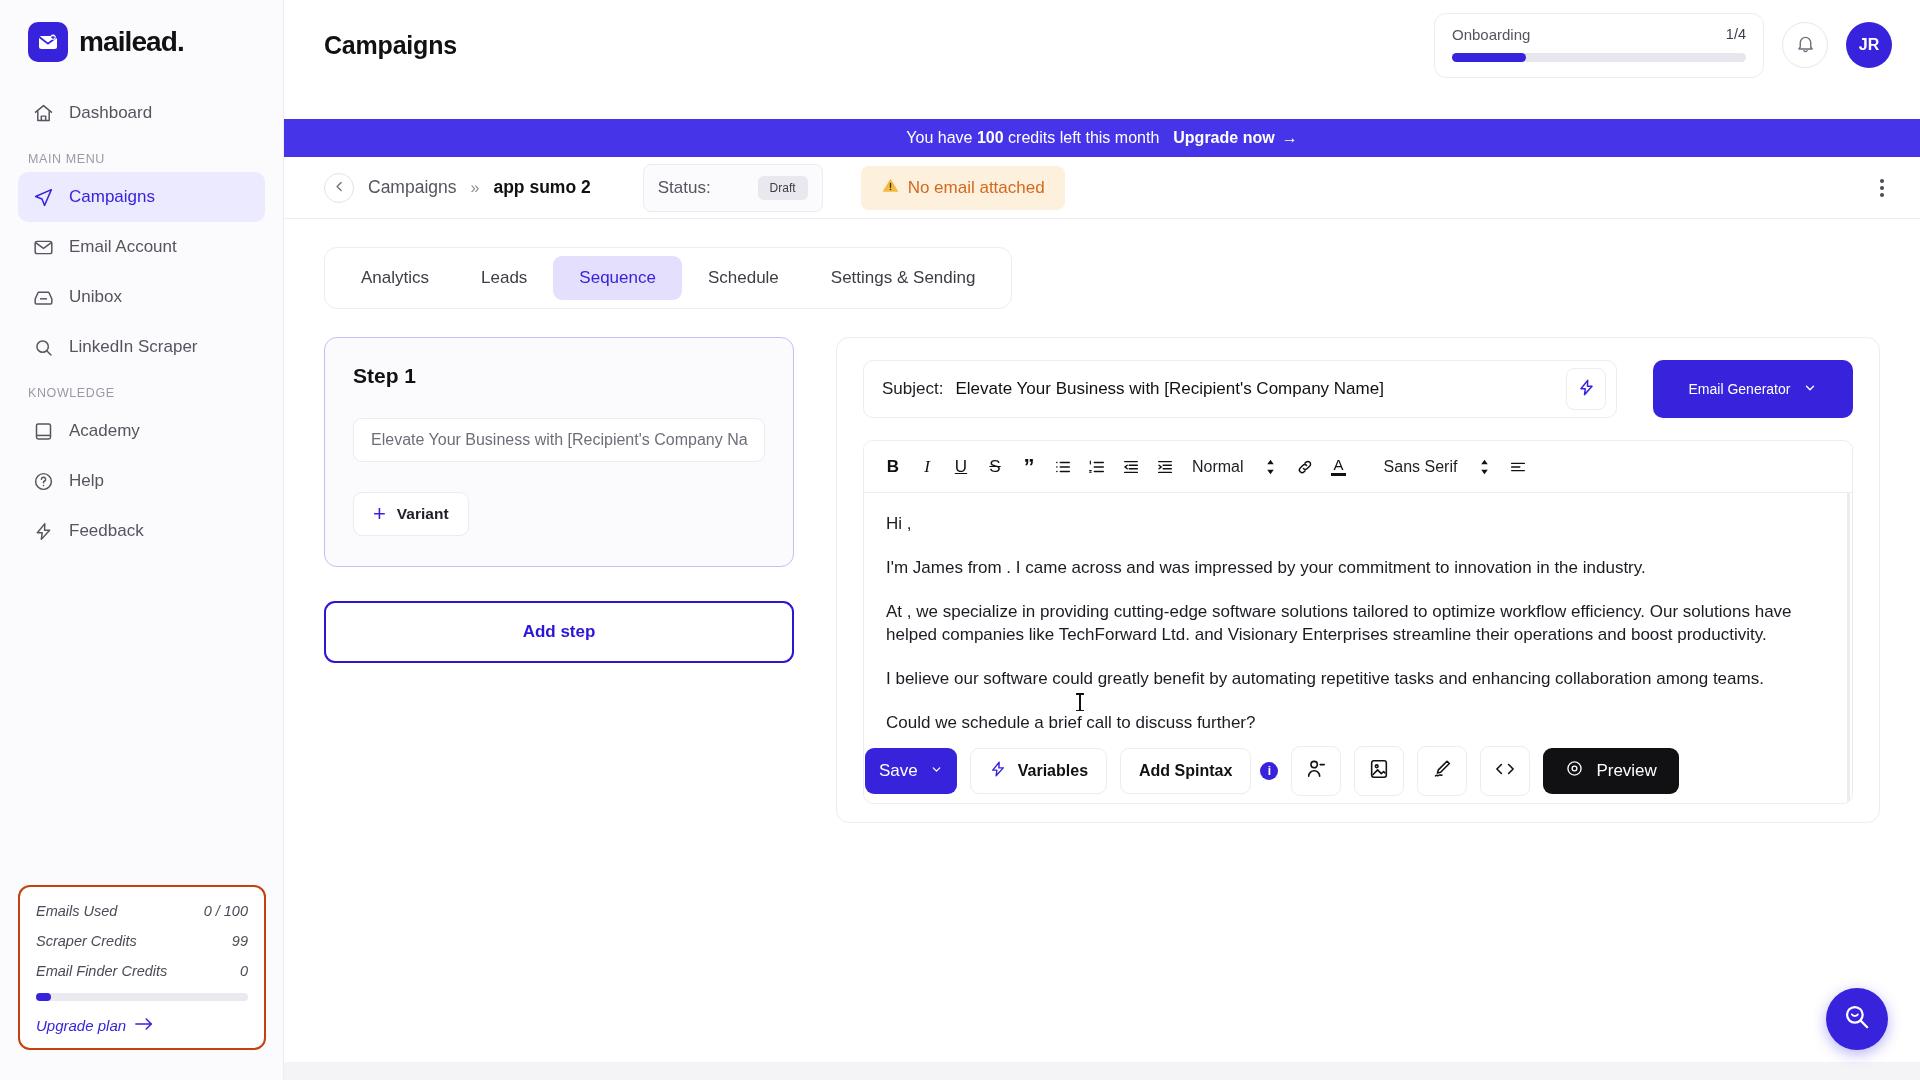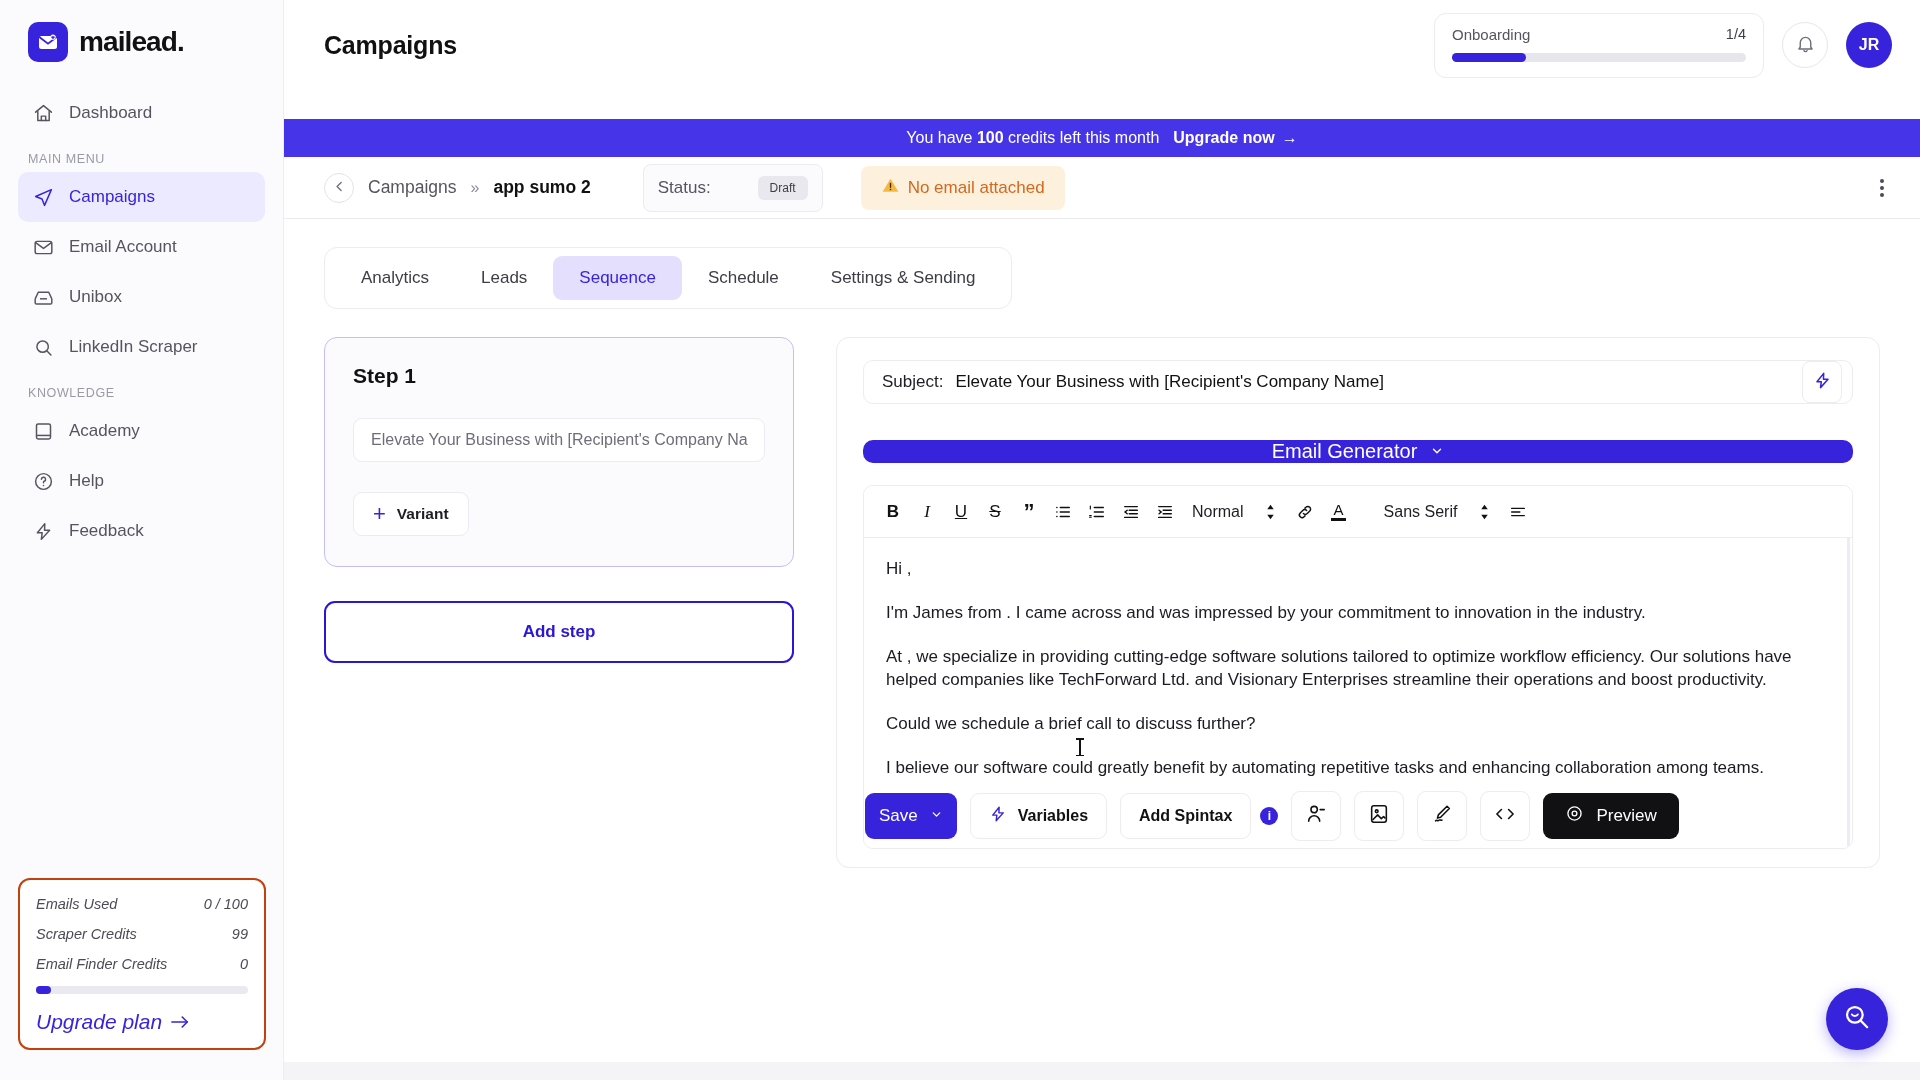--- a/index.html
+++ b/index.html
@@ -45,21 +45,21 @@
   .usage-card {
     position: absolute; left: 18px; bottom: 30px; width: 248px;
     background: #fff; border: 2px solid #c2410c; border-radius: 12px;
     padding: 16px 16px 14px 16px;
     font-style: italic;
   }
   .usage-row { display: flex; justify-content: space-between; align-items: center; font-size: 14.5px; color: #4b4b57; margin-bottom: 14px; }
   .usage-row .val { color: #4b4b57; }
   .usage-bar { height: 8px; border-radius: 5px; background: #e9e9ef; position: relative; margin: 4px 0 16px 0; }
   .usage-bar-fill { position: absolute; left: 0; top: 0; height: 8px; width: 7%; border-radius: 5px; background: #3723dc; }
-  .upgrade-link { display: flex; align-items: center; gap: 9px; color: #3723dc; font-size: 21px; font-weight: 500; cursor: pointer; }
+  .upgrade-link { display: flex; align-items: center; gap: 9px; color: #3723dc; font-size: 15px; font-weight: 500; cursor: pointer; }
 
   
   .main { flex: 1; display: flex; flex-direction: column; background: #ffffff; min-width: 0; }
 
   .topbar {
     height: 90px; display: flex; align-items: center; justify-content: space-between;
     padding: 0 28px 0 40px; background: #fff;
   }
   .page-title { font-size: 25px; font-weight: 600; color: #111113; letter-spacing: -0.2px; }
   .topbar-right { display: flex; align-items: center; gap: 18px; }
@@ -153,35 +153,35 @@
     display: flex; align-items: center; justify-content: center;
     font-family: "Liberation Sans", sans-serif;
   }
 
   
   .right-col { flex: 1; min-width: 0; }
   .editor-card {
     border: 1px solid #ececf1; border-radius: 13px; background: #fff;
     padding: 22px 26px 26px 26px;
   }
-  .subject-row { display: flex; align-items: stretch; gap: 36px; margin-bottom: 22px; flex-direction: column; }
+  .subject-row { display: flex; align-items: stretch; gap: 36px; margin-bottom: 22px; }
   .subject-box {
     flex: 1; border: 1px solid #ececf1; border-radius: 10px; height: 58px;
     display: flex; align-items: center; padding: 0 10px 0 18px; gap: 12px; background: #fff;
   }
   .subject-label { font-size: 17px; color: #1e1e24; }
   .subject-value { font-size: 17px; color: #111113; font-weight: 500; flex: 1; }
   .bolt-btn {
     width: 40px; height: 42px; border: 1px solid #ececf1; border-radius: 8px; background: #fff;
     display: flex; align-items: center; justify-content: center; cursor: pointer;
   }
   .gen-btn {
     background: #3723dc; color: #fff; border-radius: 10px; border: none;
     padding: 0 22px; display: flex; align-items: center; gap: 13px;
-    font-size: 20px; cursor: pointer; min-width: 200px; justify-content: center;
+    font-size: 14px; cursor: pointer; min-width: 200px; justify-content: center;
     font-family: "Liberation Sans", sans-serif;
   }
 
   .rte { border: 1px solid #ececf1; border-radius: 10px; overflow: hidden; }
   .rte-toolbar {
     height: 52px; border-bottom: 1px solid #ececf1; display: flex; align-items: center;
     gap: 4px; padding: 0 14px; background: #fff; position: relative;
   }
   .tb {
     min-width: 30px; height: 34px; display: flex; align-items: center; justify-content: center;
@@ -566,22 +566,22 @@
                   <svg width="18" height="18" viewBox="0 0 20 20" fill="none" stroke="#111" stroke-width="1.6" stroke-linecap="round">
                       <path d="M3 6h14M3 10h9M3 14h14"></path>
                     </svg>
                 </div>
               </div>
 
               <div class="rte-body">
                 <p>Hi ,</p>
                 <p>I'm James from . I came across and was impressed by your commitment to innovation in the industry.</p>
                 <p>At , we specialize in providing cutting-edge software solutions tailored to optimize workflow efficiency. Our solutions have helped companies like TechForward Ltd. and Visionary Enterprises streamline their operations and boost productivity.</p>
+                <p>I believe our software could greatly benefit by automating repetitive tasks and enhancing collaboration among teams.</p>
                 <p>Could we schedule a brief call to discuss further?</p>
-                <p>I believe our software could greatly benefit by automating repetitive tasks and enhancing collaboration among teams.</p>
                 <span class="caret"></span>
                 <span class="scroll-track"></span>
               </div>
             </div>
 
             <div class="action-bar">
               <button class="save-btn">
                 <span>Save</span>
                 <span>
                   <svg width="13" height="13" viewBox="0 0 16 16" fill="none" stroke="#fff" stroke-width="1.6" stroke-linecap="round" stroke-linejoin="round">

